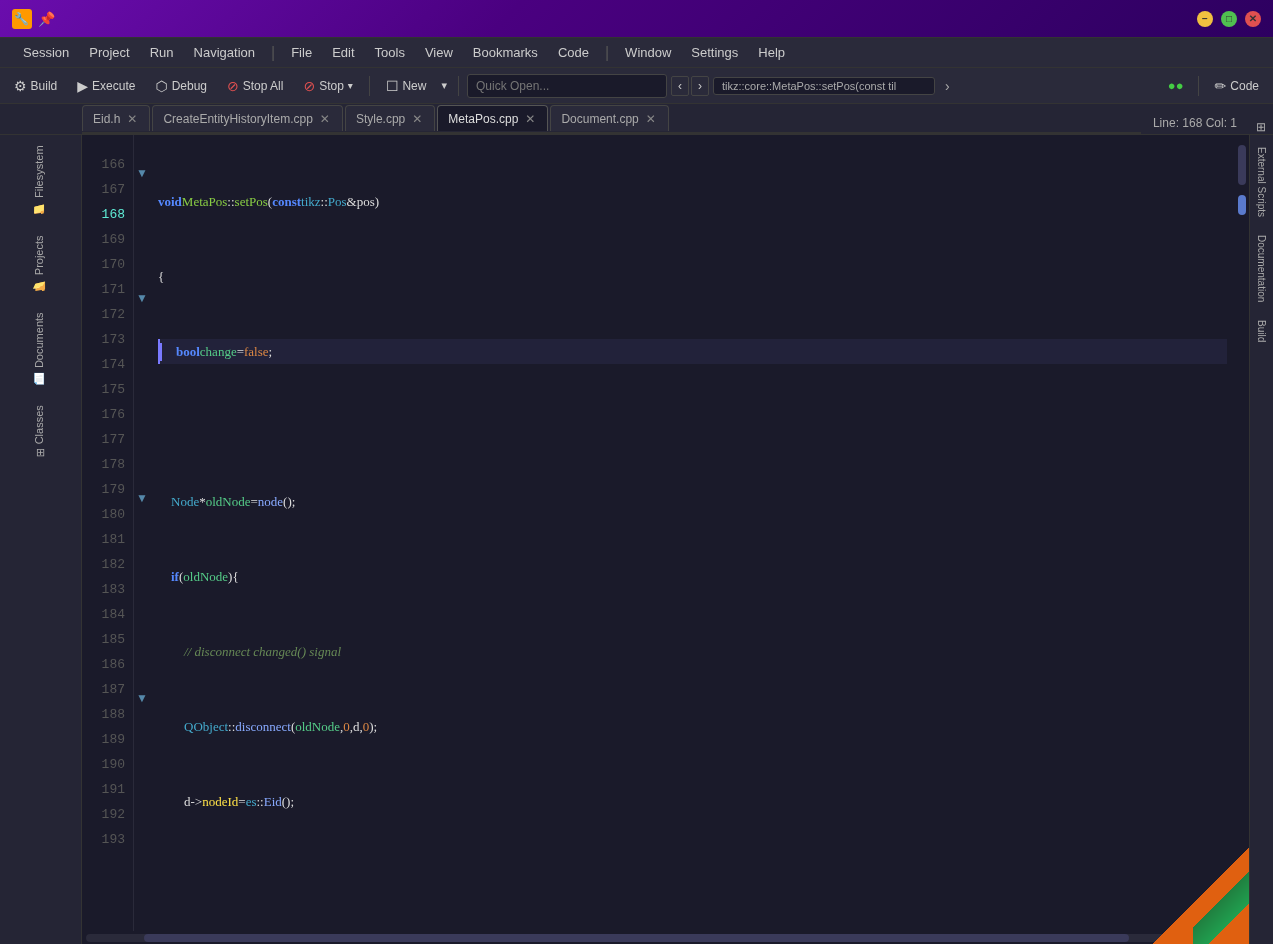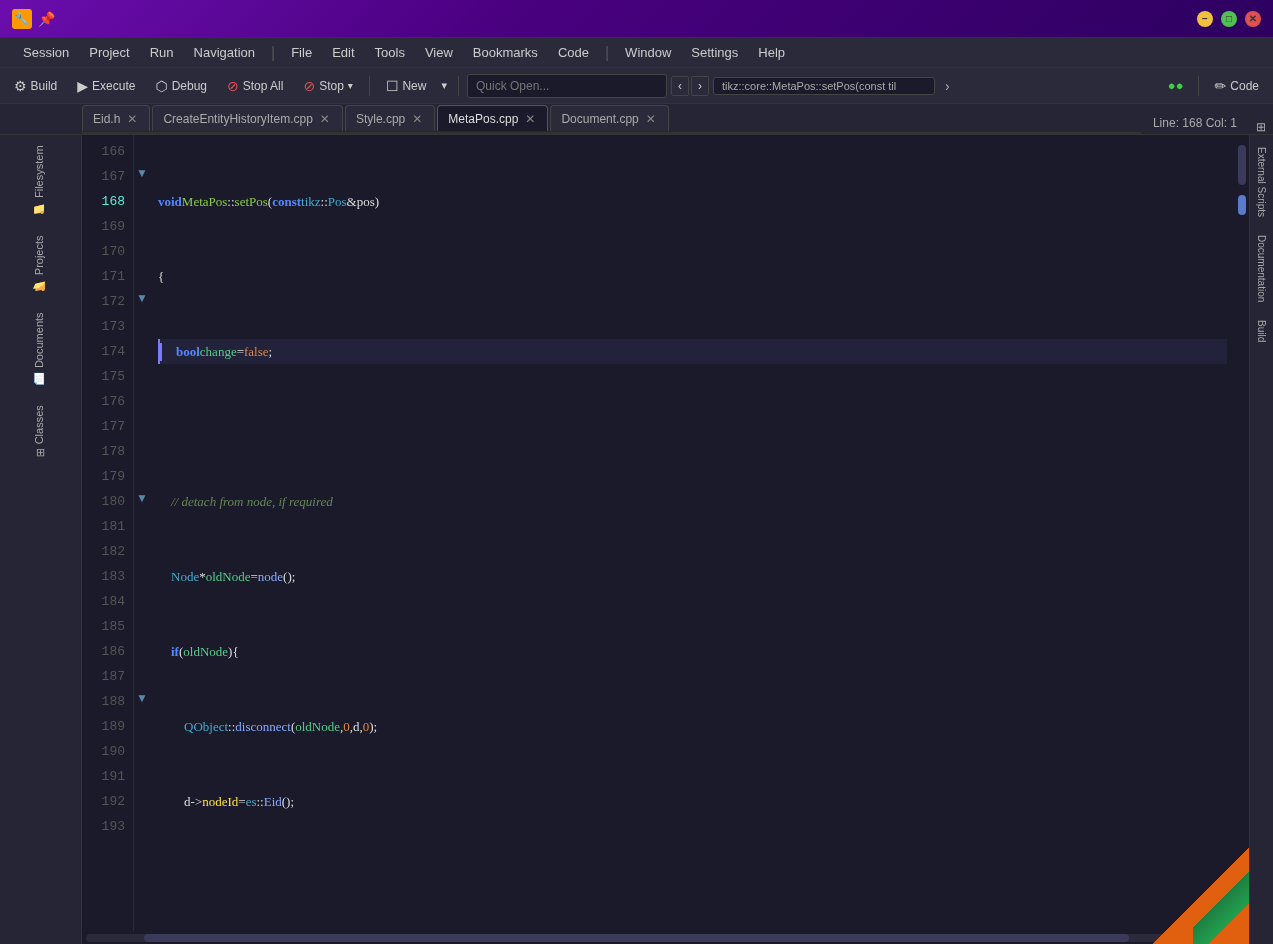--- a/index.html
+++ b/index.html
@@ -126,21 +126,21 @@
       color: #aaa; font-size: 11px;
       padding: 10px 4px;
       cursor: pointer;
       display: flex; align-items: center; gap: 4px;
       border-left: 3px solid transparent;
     }
 
     #line-numbers {
       width: 52px;
       background: #1a1a2a;
-      padding: 4px 0;
+      padding: 17px 0;
       text-align: right;
       color: #555;
       font-size: 13px;
       font-family: 'Courier New', monospace;
       line-height: 25px;
       padding-right: 8px;
       flex-shrink: 0;
       border-right: 1px solid #2a2a3a;
     }
     .ln { height: 25px; display: block; }
@@ -442,23 +442,23 @@
         <div class="fold-empty"></div>
         <div class="fold-empty"></div>
         <div class="fold-empty"></div>
       </div>
 
       <div id="code-editor">
         <div class="code-line"><span class="kw">void</span> <span class="fn">MetaPos</span><span class="punct">::</span><span class="fn">setPos</span><span class="punct">(</span><span class="kw">const</span> <span style="color:#44aacc">tikz</span><span class="punct">::</span><span style="color:#44aacc">Pos</span> <span class="punct">&amp;</span> <span class="var">pos</span><span class="punct">)</span></div>
         <div class="code-line"><span class="punct">{</span></div>
         <div class="code-line cursor-line"><span style="display:inline-block;width:2px;height:18px;background:#7a7aff;vertical-align:middle;margin-right:1px"></span>&nbsp;&nbsp;&nbsp;&nbsp;<span class="kw">bool</span> <span style="color:#55cc88">change</span> <span class="op">=</span> <span class="kw2">false</span><span class="punct">;</span></div>
         <div class="code-line"></div>
-        <div class="code-line">&nbsp;&nbsp;&nbsp;&nbsp;<span class="comment">// detach from node, if required</span></div>
         <div class="code-line">&nbsp;&nbsp;&nbsp;&nbsp;<span class="type">Node</span> <span class="punct">*</span> <span style="color:#55cc88">oldNode</span> <span class="op">=</span> <span class="method">node</span><span class="punct">();</span></div>
         <div class="code-line">&nbsp;&nbsp;&nbsp;&nbsp;<span class="kw">if</span> <span class="punct">(</span><span style="color:#55cc88">oldNode</span><span class="punct">)</span> <span class="punct">{</span></div>
+        <div class="code-line">&nbsp;&nbsp;&nbsp;&nbsp;&nbsp;&nbsp;&nbsp;&nbsp;<span class="comment">// disconnect changed() signal</span></div>
         <div class="code-line">&nbsp;&nbsp;&nbsp;&nbsp;&nbsp;&nbsp;&nbsp;&nbsp;<span class="type">QObject</span><span class="punct">::</span><span class="method">disconnect</span><span class="punct">(</span><span style="color:#55cc88">oldNode</span><span class="punct">,</span> <span class="num">0</span><span class="punct">,</span> <span class="var">d</span><span class="punct">,</span> <span class="num">0</span><span class="punct">);</span></div>
         <div class="code-line">&nbsp;&nbsp;&nbsp;&nbsp;&nbsp;&nbsp;&nbsp;&nbsp;<span class="var">d</span><span class="punct">-&gt;</span><span style="color:#fde047">nodeId</span> <span class="op">=</span> <span class="type">es</span><span class="punct">::</span><span class="method">Eid</span><span class="punct">();</span></div>
         
         
         
         
         
         
         
         

